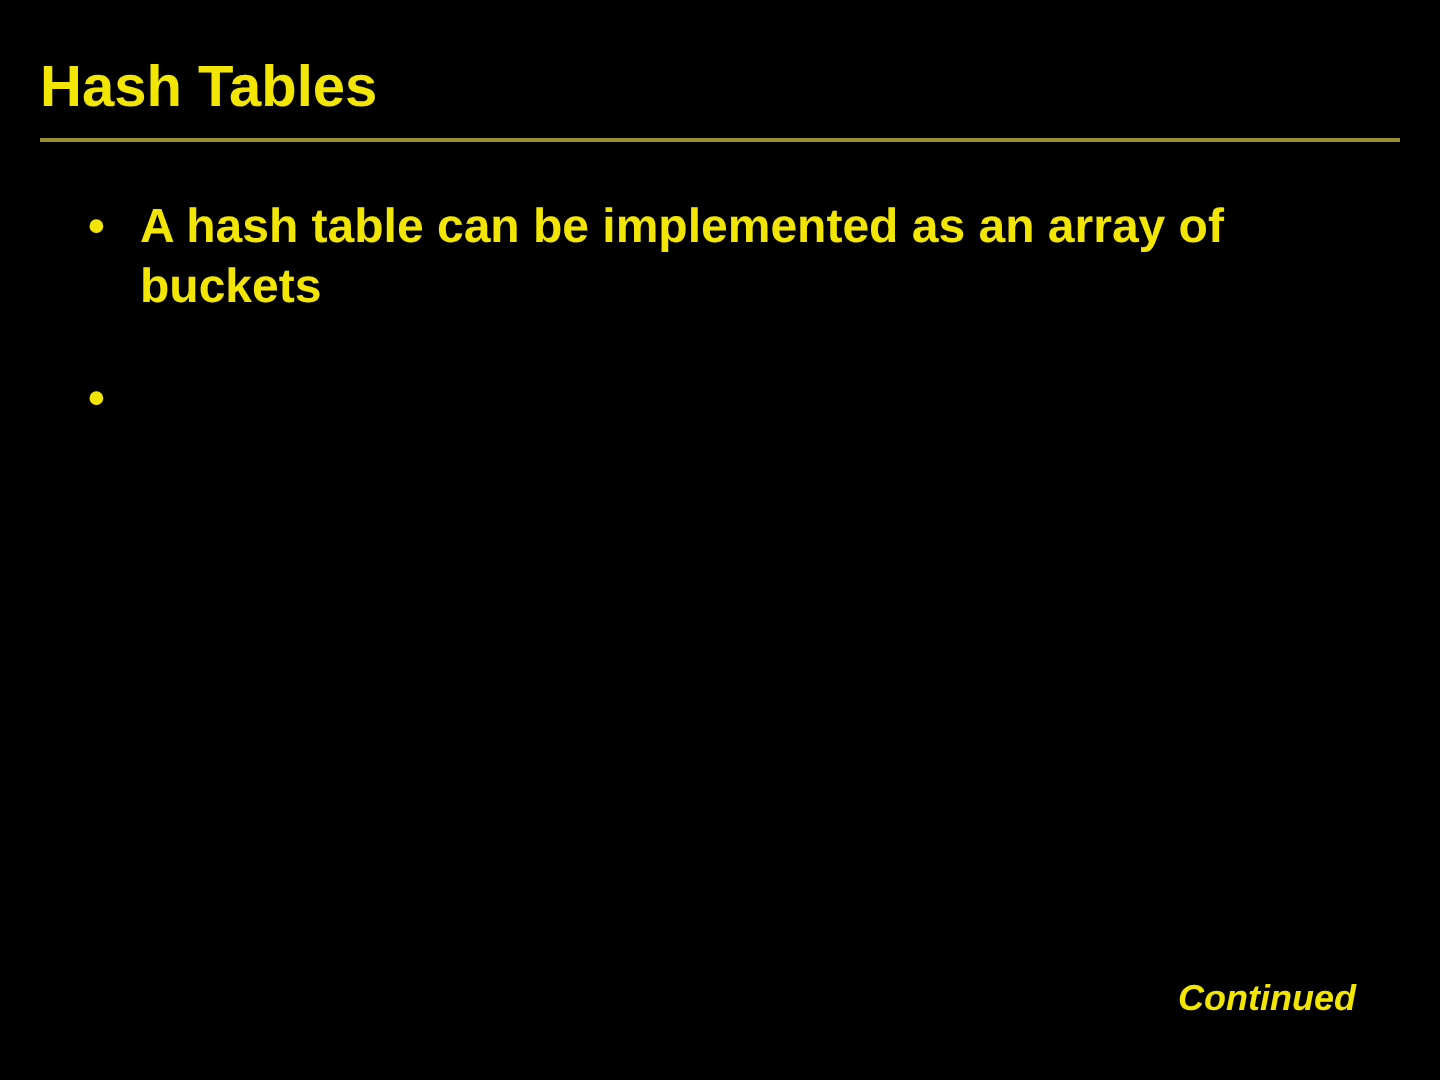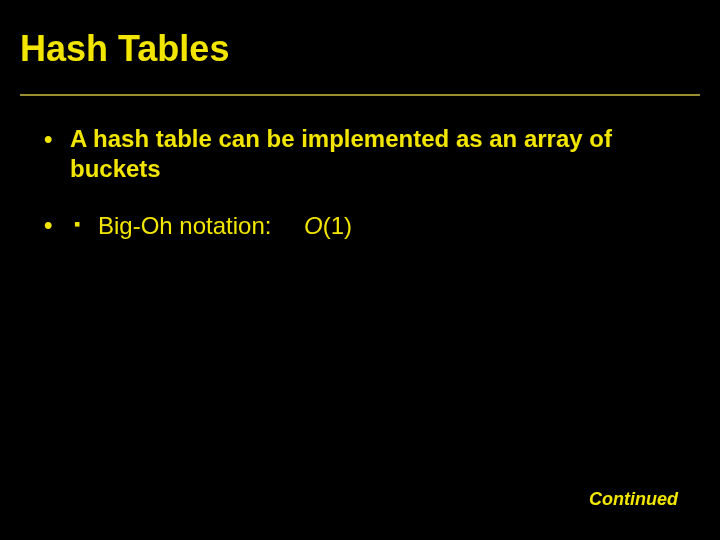--- a/index.html
+++ b/index.html
@@ -10,24 +10,24 @@
     color: #f2e600;
     position: relative;
   }
   .slide {
     width: 720px;
     height: 540px;
     padding: 28px 20px 20px 20px;
     position: relative;
   }
   .title {
-    font-size: 36px;
+    font-size: 29px;
     font-weight: bold;
     color: #f2e600;
-    margin-bottom: 24px;
+    margin-bottom: 8px;
     padding-left: 0;
   }
   .rule {
     border: none;
     border-top: 2px solid #9a8f2e;
     margin: 0 0 28px 0;
     width: 100%;
   }
   .content {
     padding-left: 22px;
@@ -96,23 +96,17 @@
 </head>
 <body>
 
 <div class="slide">
   <h1 class="title">Hash Tables</h1>
   <hr class="rule">
   <div class="content">
     <ul class="top">
       <li>A hash table can be implemented as an array of buckets</li>
       <li>
-        <ul class="sub">
-          <li>
-            <span>Big-Oh notation:</span>
-            <span class="notation-value"><span>O</span><span class="paren">(1)</span></span>
-          </li>
-        </ul>
       </li>
     </ul>
   </div>
   <div class="continued">Continued</div>
 </div>
 
 </body></html>

